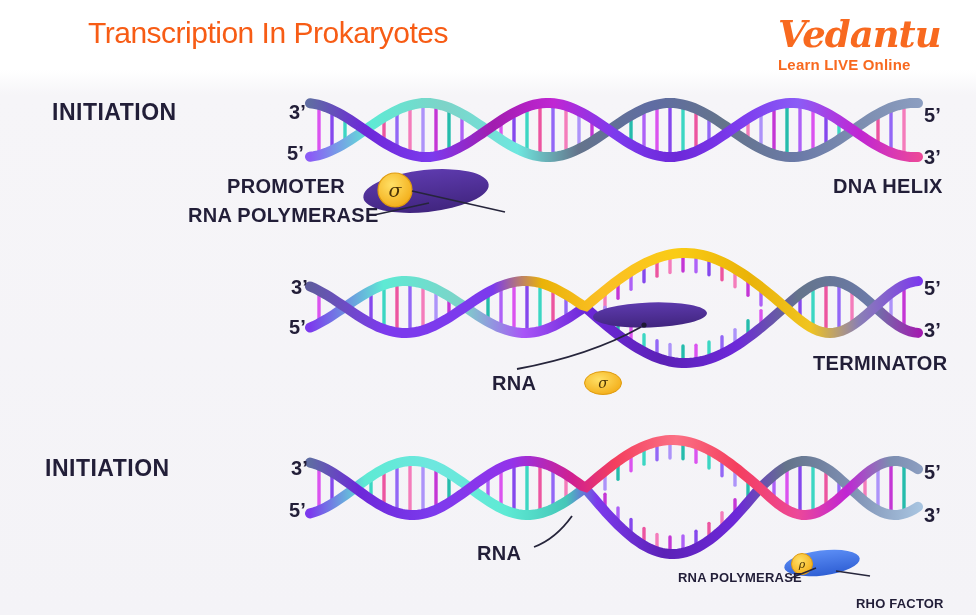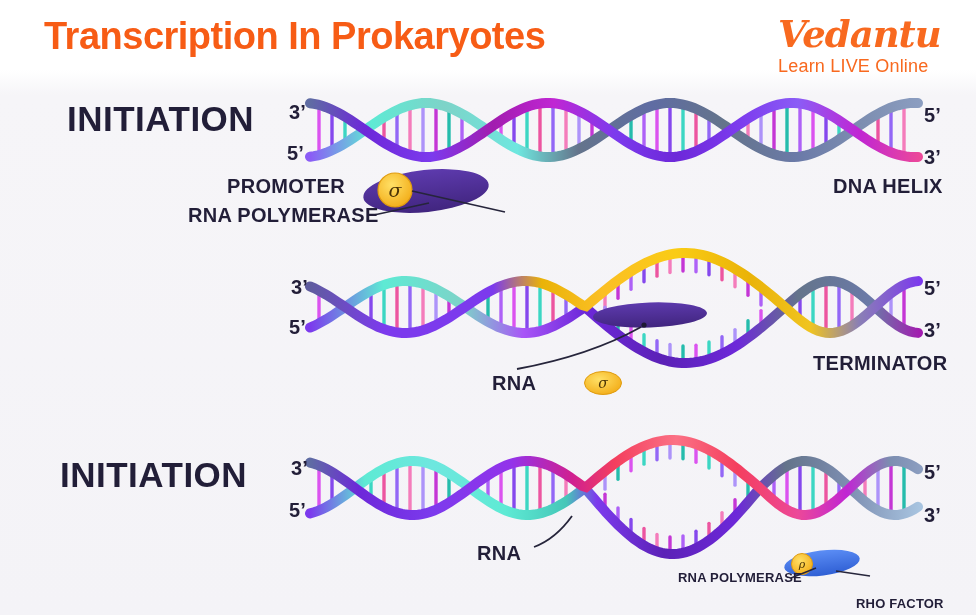--- a/index.html
+++ b/index.html
@@ -9,33 +9,34 @@
     background:linear-gradient(#ffffff 0px,#ffffff 70px,#f6f5f8 95px,#f4f3f7 100%);
     position:relative;
   }
   #canvas{position:absolute;left:0;top:0;width:976px;height:615px;}
   #diagram-svg{position:absolute;left:0;top:0;}
   .lbl{
     position:absolute;font-weight:700;color:var(--label-dark,#221e38);
     letter-spacing:.2px;white-space:nowrap;line-height:1.1;
   }
   .title{
-    font-size:38px;font-weight:700;letter-spacing:-.5px;
+    font-size:30px;font-weight:400;letter-spacing:-.5px;
     color:var(--title-color,#f75c15);
+    margin-left:44px;
   }
-  .section{font-size:35px;font-weight:800;letter-spacing:.5px;margin-left:15px;}
+  .section{font-size:23px;font-weight:800;letter-spacing:.5px;}
   .prime{font-size:20px;}
   .ann{font-size:20px;font-weight:700;letter-spacing:.3px;}
   .small{font-size:13px;font-weight:700;}
   .logo-wrap{position:absolute;left:778px;top:16px;width:168px;}
   .logo-script{
     font-family:"DejaVu Serif",serif;font-style:italic;font-weight:700;
     font-size:37px;color:var(--logo-color,#f8691f);letter-spacing:-1px;line-height:1;
   }
-  .logo-tag{font-size:18px;font-weight:400;color:var(--logo-color,#f8691f);margin-top:3px;letter-spacing:.2px;}
+  .logo-tag{font-size:15px;font-weight:700;color:var(--logo-color,#f8691f);margin-top:3px;letter-spacing:.2px;}
 </style>
 </head>
 <body>
 
 <div id="canvas">
 
   <svg id="diagram-svg" width="976" height="615" viewBox="0 0 976 615">
     <defs>
       <radialGradient id="gradYellow" cx="40%" cy="35%" r="75%">
         <stop offset="0%" stop-color="#ffe066"></stop>

